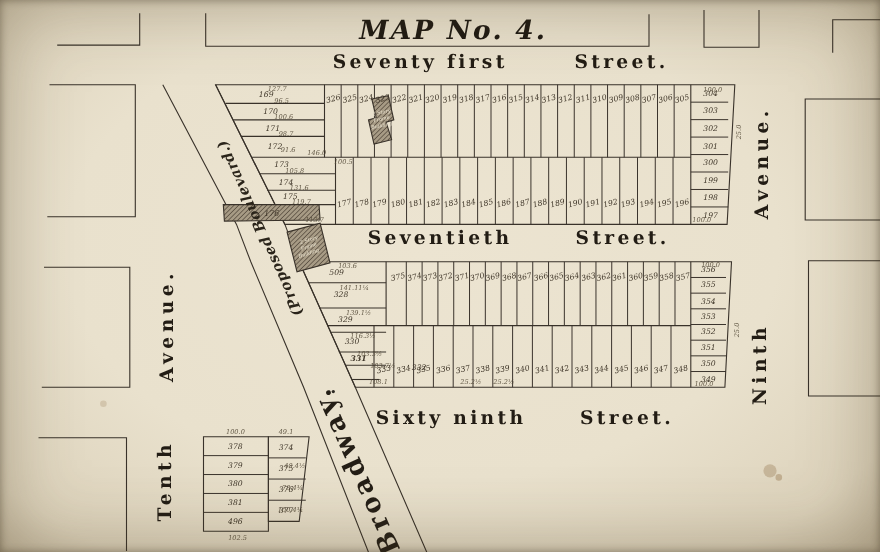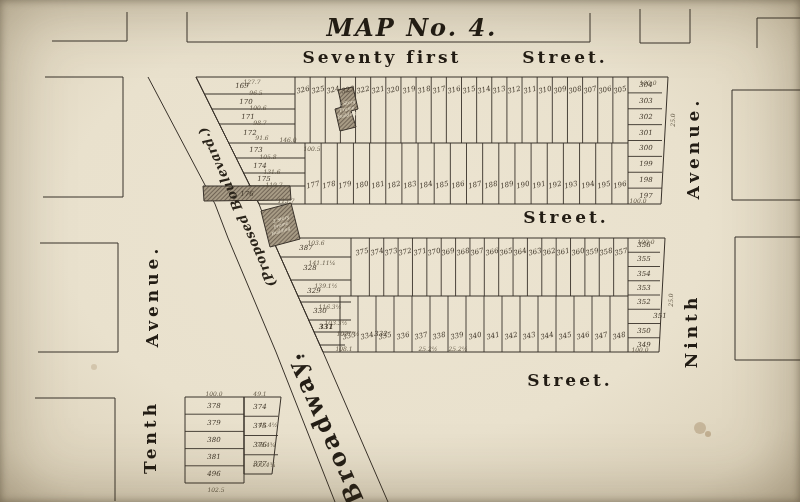--- a/index.html
+++ b/index.html
@@ -255,41 +255,41 @@
     <div class="lbl lot" style="left: 646px; top: 132.562px;">301</div>
     <div class="lbl lot" style="left: 646px; top: 148.438px;">300</div>
     <div class="lbl lot" style="left: 646px; top: 164.312px;">199</div>
     <div class="lbl lot" style="left: 646px; top: 180.188px;">198</div>
     <div class="lbl lot" style="left: 646px; top: 196.062px;">197</div>
     <div class="lbl lot" style="left: 644px; top: 245.125px;">356</div>
     <div class="lbl lot" style="left: 644px; top: 259.375px;">355</div>
     <div class="lbl lot" style="left: 644px; top: 273.625px;">354</div>
     <div class="lbl lot" style="left: 644px; top: 287.875px;">353</div>
     <div class="lbl lot" style="left: 644px; top: 302.125px;">352</div>
-    <div class="lbl lot" style="left: 644px; top: 316.375px; margin-left: 16px;">351</div>
+    <div class="lbl lot" style="left: 644px; top: 316.375px;">351</div>
     <div class="lbl lot" style="left: 644px; top: 330.625px;">350</div>
     <div class="lbl lot" style="left: 644px; top: 344.875px;">349</div>
     <div class="lbl lot" style="left: 214px; top: 405.6px;">378</div>
     <div class="lbl lot" style="left: 214px; top: 422.8px;">379</div>
     <div class="lbl lot" style="left: 214px; top: 440px;">380</div>
     <div class="lbl lot" style="left: 214px; top: 457.2px;">381</div>
     <div class="lbl lot" style="left: 214px; top: 474.4px;">496</div>
     <div class="lbl lot" style="left: 260px; top: 406.625px;">374</div>
     <div class="lbl lot" style="left: 260px; top: 425.875px;">375</div>
     <div class="lbl lot" style="left: 260px; top: 445.125px;">376</div>
     <div class="lbl lot" style="left: 260px; top: 464.375px;">377</div>
     <div class="lbl lot" style="left: 242px; top: 86px;">169</div>
     <div class="lbl lot" style="left: 246px; top: 102px;">170</div>
     <div class="lbl lot" style="left: 248px; top: 117px;">171</div>
     <div class="lbl lot" style="left: 250px; top: 133px;">172</div>
     <div class="lbl lot" style="left: 256px; top: 150px; text-align: right;">173</div>
     <div class="lbl lot" style="left: 260px; top: 166px; font-style: italic;">174</div>
     <div class="lbl lot" style="left: 264px; top: 179px;">175</div>
     <div class="lbl lot" style="left: 247px; top: 194px;">176</div>
-    <div class="lbl lot" style="left: 306px; top: 248px;">387</div>
+    <div class="lbl lot" style="left: 306px; top: 248px;">509</div>
     <div class="lbl lot" style="left: 310px; top: 268px;">328</div>
     <div class="lbl lot" style="left: 314px; top: 291px;">329</div>
     <div class="lbl lot" style="left: 320px; top: 311px;">330</div>
     <div class="lbl lot" style="left: 326px; top: 326px; font-weight: bold;">331</div>
     <div class="lbl lot" style="left: 333px; top: 334px; margin-left: 48px;">332</div>
     <div class="lbl bldg" style="left: 347px; top: 103px; transform: translate(-50%, -50%) rotate(-12deg);">2 Story</div>
     <div class="lbl bldg" style="left: 347px; top: 109px; transform: translate(-50%, -50%) rotate(-12deg);">Frame</div>
     <div class="lbl bldg" style="left: 347px; top: 115px; transform: translate(-50%, -50%) rotate(-12deg);">Building</div>
     <div class="lbl bldg" style="left: 281px; top: 219px; transform: translate(-50%, -50%) rotate(-18deg);">2 Story</div>
     <div class="lbl bldg" style="left: 281px; top: 225px; transform: translate(-50%, -50%) rotate(-18deg);">Frame</div>
@@ -321,21 +321,23 @@
     <div class="lbl dim" style="left: 428px; top: 348px;">25.2½</div>
     <div class="lbl dim" style="left: 458px; top: 348px;">25.2½</div>
     <div class="lbl dim" style="left: 214px; top: 393px;">100.0</div>
     <div class="lbl dim" style="left: 260px; top: 393px;">49.1</div>
     <div class="lbl dim" style="left: 268px; top: 424px;">48.4½</div>
     <div class="lbl dim" style="left: 266px; top: 444px;">78.4¾</div>
     <div class="lbl dim" style="left: 264px; top: 464px;">100.4¾</div>
     <div class="lbl dim" style="left: 216px; top: 489px;">102.5</div>
     <div class="lbl street" style="left: 382px; top: 57px;">Seventy first</div>
     <div class="lbl street" style="left: 565px; top: 57px;">Street.</div>
+    <div class="lbl street" style="left: 400px; top: 217px;">Seventieth</div>
     <div class="lbl street" style="left: 566px; top: 217px;">Street.</div>
+    <div class="lbl street" style="left: 410px; top: 380px;">Sixty ninth</div>
     <div class="lbl street" style="left: 570px; top: 380px;">Street.</div>
     <div class="lbl avenue" style="left: 150px; top: 437px; transform: translate(-50%, -50%) rotate(-90deg);">Tenth</div>
     <div class="lbl avenue" style="left: 152px; top: 296px; transform: translate(-50%, -50%) rotate(-90deg);">Avenue.</div>
     <div class="lbl avenue" style="left: 691px; top: 331px; transform: translate(-50%, -50%) rotate(-90deg);">Ninth</div>
     <div class="lbl avenue" style="left: 693px; top: 148px; transform: translate(-50%, -50%) rotate(-90deg);">Avenue.</div>
     <div class="lbl road-small" style="left: 237px; top: 207px; transform: translate(-50%, -50%) rotate(-114deg);">(Proposed Boulevard.)</div>
     <div class="lbl road-big" style="left: 323px; top: 428px; transform: translate(-50%, -50%) rotate(-114deg);">Broadway.</div>
   </div>
 
 </body></html>

